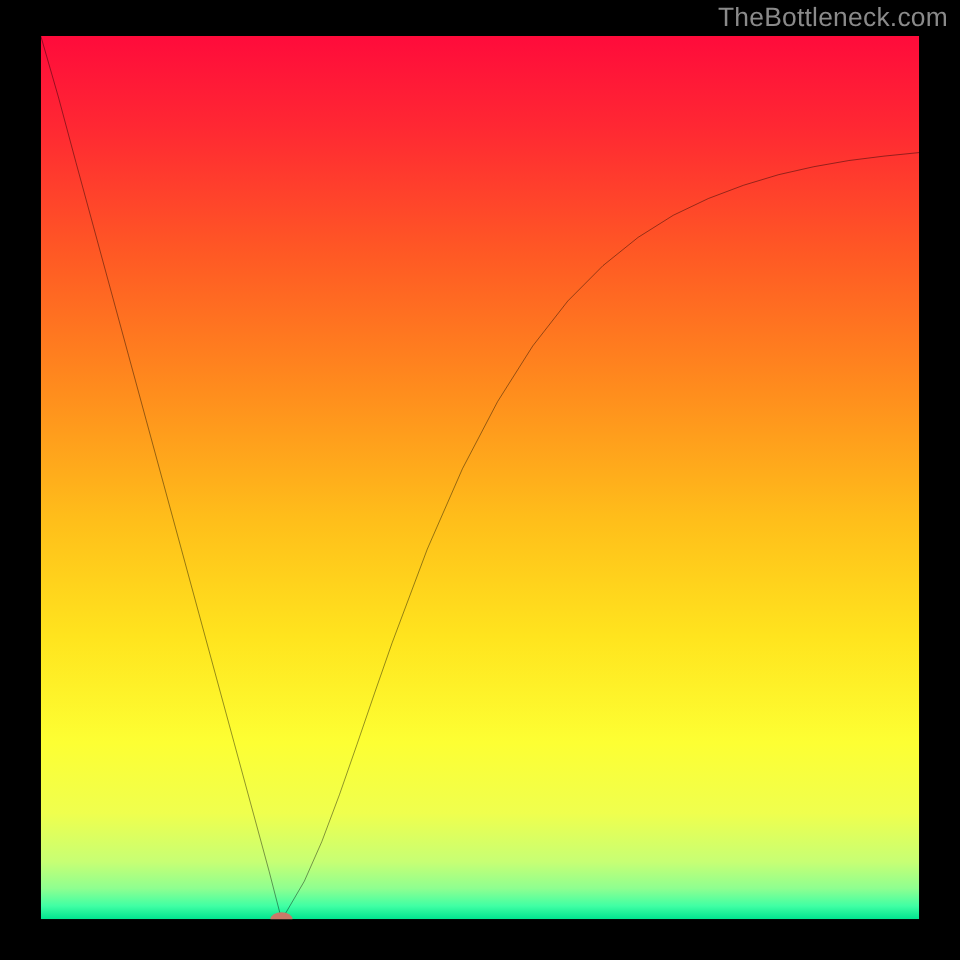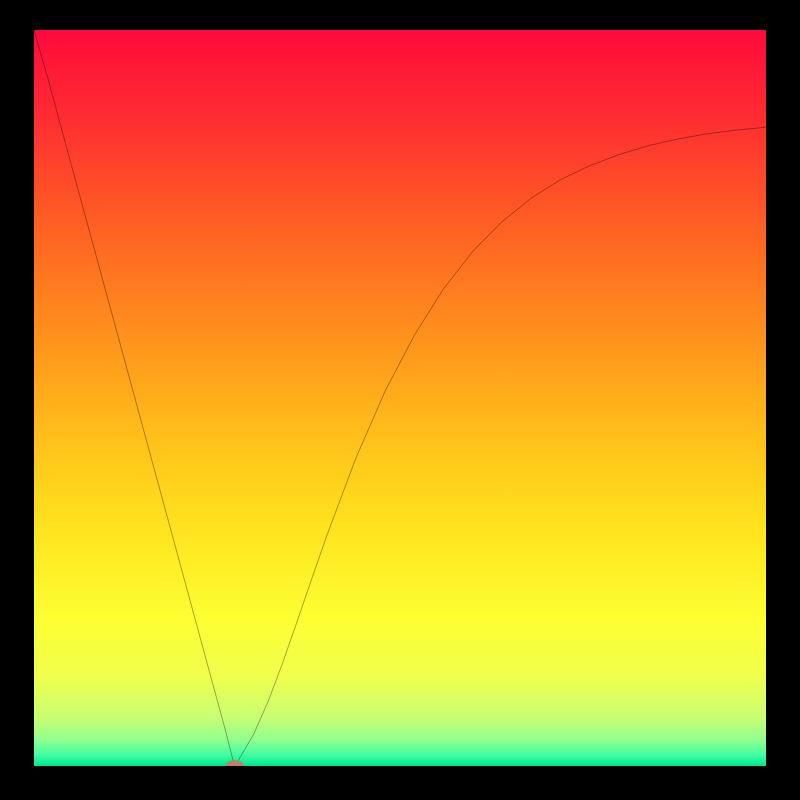--- a/index.html
+++ b/index.html
@@ -35,20 +35,21 @@
     top: 30px;
     width: 732px;
     height: 736px;
     z-index: 5;
   }
 </style>
 </head>
 <body>
 
 <div class="frame">
+  <div class="watermark">TheBottleneck.com</div>
 
   <svg class="plot" viewBox="0 0 100 100" preserveAspectRatio="none">
     <defs>
       <linearGradient id="bg-grad" x1="0" y1="0" x2="0" y2="1">
           <stop offset="0.00%" stop-color="#ff0b3b"></stop>
           <stop offset="10.00%" stop-color="#ff2733"></stop>
           <stop offset="25.00%" stop-color="#ff5a24"></stop>
           <stop offset="40.00%" stop-color="#ff8c1d"></stop>
           <stop offset="55.00%" stop-color="#ffbf1a"></stop>
           <stop offset="68.00%" stop-color="#ffe41e"></stop>

